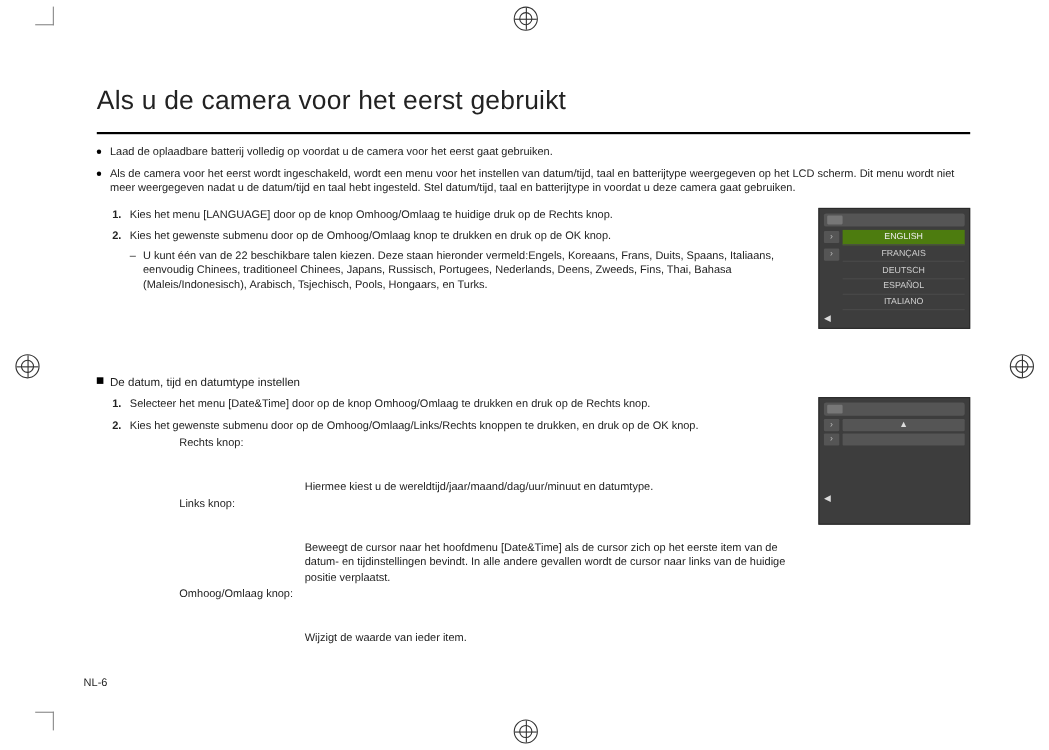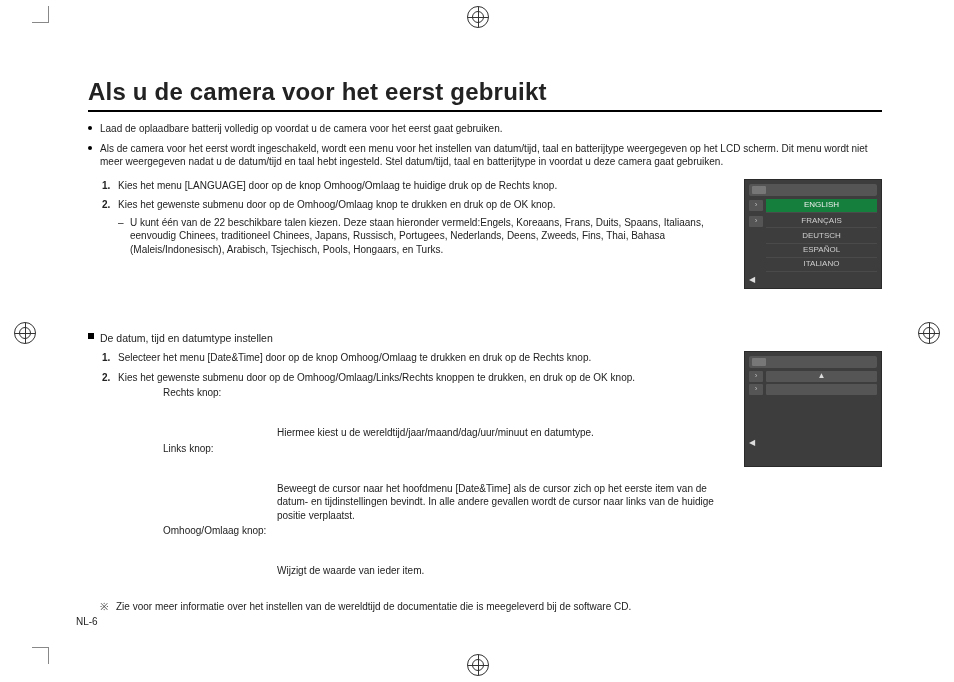--- a/index.html
+++ b/index.html
@@ -33,24 +33,24 @@
   .reg-left   { top: 322px; left: 14px; }
   .reg-right  { top: 322px; right: 14px; }
 
   .page {
     position: absolute;
     top: 40px; left: 60px; right: 52px; bottom: 40px;
     padding: 36px 20px 20px 28px;
   }
   h1 {
     font-size: 24px;
-    font-weight: bold;
+    font-weight: normal;
     margin: 0 0 4px 0;
     border-bottom: 2px solid #000;
-    padding-bottom: 2px;
+    padding-bottom: 12px;
     letter-spacing: 0.2px;
   }
   .columns {
     display: flex;
     gap: 26px;
     margin-top: 6px;
     flex-direction: column;
   }
   .col { flex: 1 1 0; }
   ul.bullets { list-style: none; margin: 4px 0 10px 0; padding: 0; }
@@ -102,21 +102,21 @@
     display: flex; align-items: center; gap: 3px; margin-bottom: 2px;
   }
   .lcd .tab {
     background: #555; width: 14px; height: 11px; border-radius: 1px;
     display: flex; align-items: center; justify-content: center; color: #bbb;
   }
   .lcd .opt {
     flex: 1; text-align: center; padding: 1px 0; color: #cfcfcf;
     border-bottom: 1px solid #4a4a4a;
   }
-  .lcd .opt.sel { background: #15803d; color: #eee; }
+  .lcd .opt.sel { background: #4d7c0f; color: #eee; }
   .lcd .stack { margin-left: 17px; }
   .lcd .bottom {
     display: flex; justify-content: space-between; align-items: center;
     margin-top: 3px; height: 11px;
   }
   .lcd .tri { font-size: 8px; color: #ddd; }
   .lcd .wide-row {
     display: flex; align-items: center; gap: 3px; margin-bottom: 2px;
   }
   .lcd .field {
@@ -236,18 +236,17 @@
               </div>
               <div class="def-row">
                 <div class="def-label"><b>Omhoog/Omlaag</b><span> knop:</span></div>
                 <div class="def-val">Wijzigt de waarde van ieder item.</div>
               </div>
             </div>
           </li>
         </ol>
       </div>
 
-      <div class="note">Zie voor meer informatie over het instellen van de wereldtijd de documentatie die is meegeleverd bij de software CD.</div>
     </div>
   </div>
 
   <div class="page-num">NL-6</div>
 </div>
 
 </body></html>

